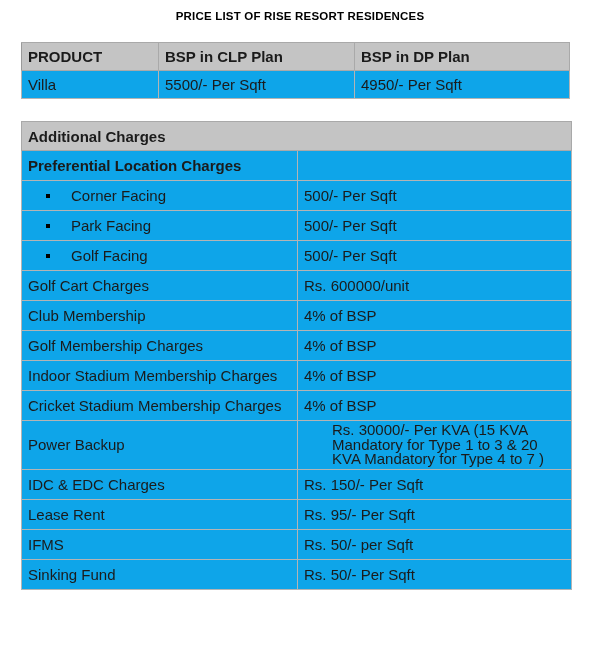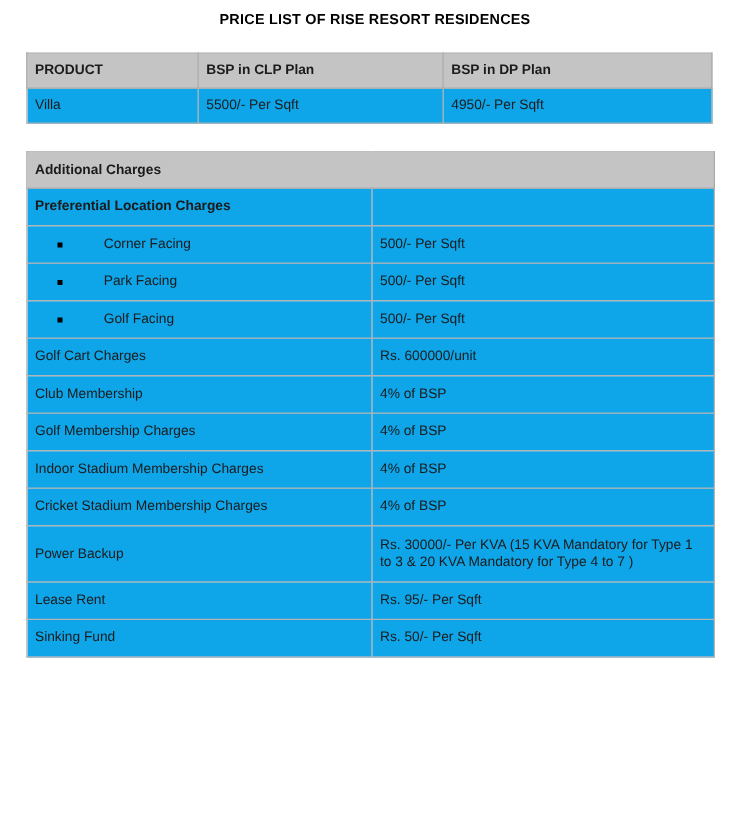--- a/index.html
+++ b/index.html
@@ -32,21 +32,21 @@
     color: #000000;
     padding-top: 9px;
     padding-bottom: 0;
     line-height: 14px;
   }
 
   
   .tbl {
     border-collapse: collapse;
     table-layout: fixed;
-    font-size: 11px;
+    font-size: 15px;
     color: #1b1b1b;
   }
   .tbl td, .tbl th {
     border: 1px solid #b4b4b4;
     padding: 0 6px;
     text-align: left;
     vertical-align: middle;
     font-weight: normal;
     line-height: 13px;
     background: #0ea5e9;
@@ -95,41 +95,41 @@
   .sub-head td {
     font-weight: bold;
   }
 
   .bullet-cell {
     padding-left: 0 !important;
   }
   .bullet-cell .bw {
     display: flex;
     align-items: center;
-    gap: 12px;
   }
   .bullet-cell .sq {
     display: inline-block;
     width: 4px;
     height: 4px;
     background: #000000;
     margin-left: 24px;
     margin-right: 21px;
     flex: 0 0 auto;
   }
 
   .multiline td {
     height: 40px;
     line-height: 14.5px;
     padding-top: 2px;
     padding-bottom: 2px;
   }
   .multiline .wrap {
     display: block;
     max-width: 262px;
+    margin-left: 28px;
   }
 </style>
 </head>
 <body>
 
 <div class="page">
 
   <div class="doc-title">PRICE LIST OF RISE RESORT RESIDENCES</div>
 
   <table class="tbl price-table">
@@ -227,26 +227,34 @@
       </tr>
 
       <tr class="multiline">
         <td>Power Backup</td>
         <td>
           <span class="wrap">Rs. 30000/- Per KVA (15 KVA Mandatory for Type 1 to 3 &amp; 20 KVA Mandatory for Type 4 to 7 )</span>
         </td>
       </tr>
 
 
+      <tr>
+        <td>IDC &amp; EDC Charges</td>
+        <td>Rs. 150/- Per Sqft</td>
+      </tr>
 
       <tr>
         <td>Lease Rent</td>
         <td>Rs. 95/- Per Sqft</td>
       </tr>
 
+      <tr>
+        <td>IFMS</td>
+        <td>Rs. 50/- per Sqft</td>
+      </tr>
 
       <tr>
         <td>Sinking Fund</td>
         <td>Rs. 50/- Per Sqft</td>
       </tr>
 
     </tbody>
   </table>
 
 </div>

